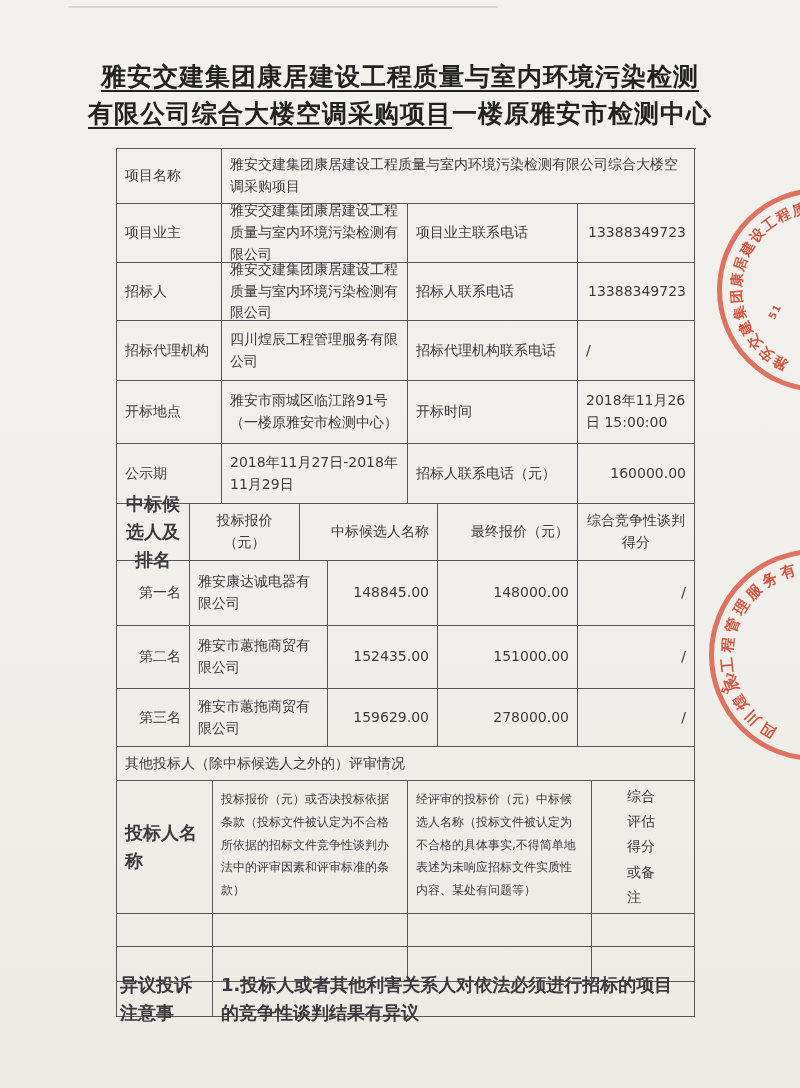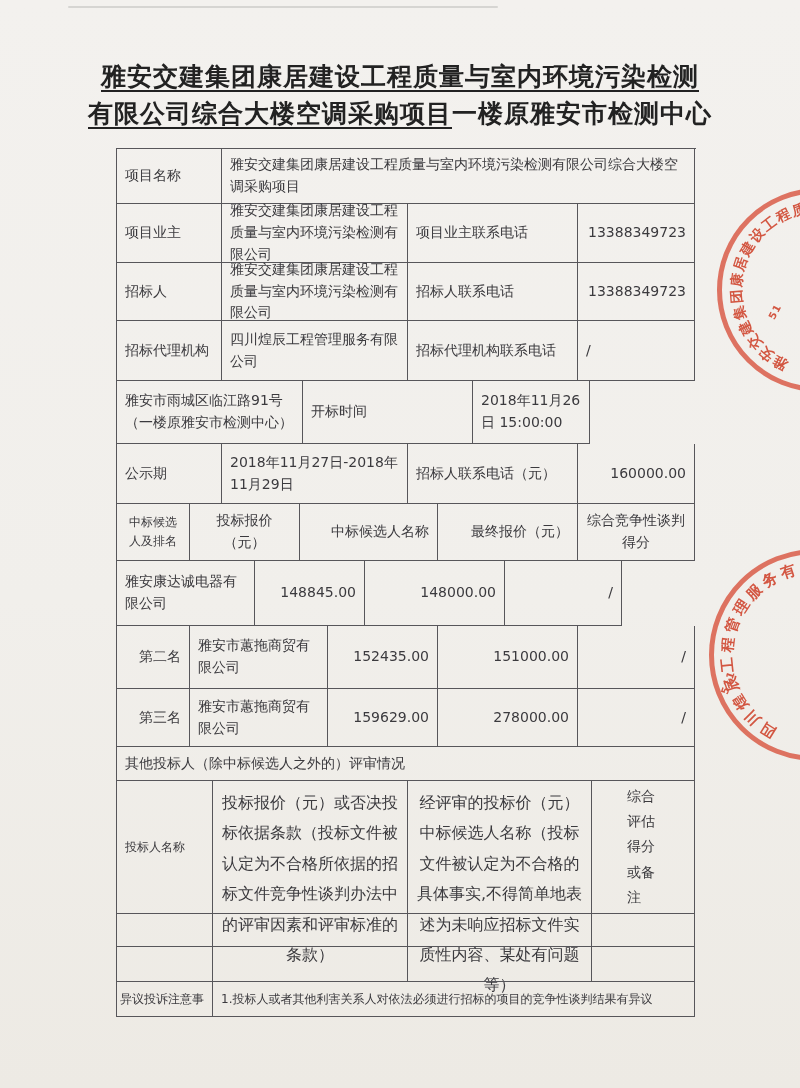--- a/index.html
+++ b/index.html
@@ -14,28 +14,28 @@
         line-height:37px;letter-spacing:1px;}
   .u{text-decoration:underline;text-underline-offset:5px;text-decoration-thickness:2px;}
   .doc-table{position:absolute;left:116px;top:148px;width:580px;
         border-top:1px solid #57565a;border-left:1px solid #57565a;
         font-size:14px;box-sizing:border-box;}
   .tr{display:flex;width:100%;box-sizing:border-box;}
   .td{box-sizing:border-box;border-right:1px solid #57565a;border-bottom:1px solid #57565a;
         display:flex;align-items:center;padding:4px 8px;line-height:1.55;}
   .top{align-items:flex-start;padding-top:7px;}
   .ctr{justify-content:flex-end;text-align:center;}
-  .small{font-size:12px;}
+  .small{font-size:18px;font-weight:bold;}
   .w105{width:105px}.w186{width:186px}.w170{width:170px}.w117{width:117px}.w473{width:473px}
   .w73{width:73px}.w138{width:138px}.w110{width:110px}.w140{width:140px}
   .w96{width:96px}.w195{width:195px}.w184{width:184px}.w103{width:103px}.w482{width:482px}.w578{width:578px}
   .h55{height:55px}.h59{height:59px}.h58{height:58px}.h60{height:60px}.h63{height:63px}
   .h57{height:57px}.h65{height:65px}.h34{height:34px}.h133{height:133px}
   .h33{height:33px}.h35{height:35px}
-  .dense{font-size:16px;line-height:1.9;text-align:center;}
+  .dense{font-size:12px;line-height:1.9;}
   .wrapnarrow{display:block;width:32px;margin:0 auto;text-align:left;line-height:1.8;font-family:Liberation Serif, serif;}
   
   .stamp{position:absolute;border-radius:50%;box-sizing:border-box;
         color:#cf422b;opacity:.88;filter:blur(.3px);}
   .stamp-ring{position:absolute;inset:0;border-radius:50%;border:5px solid rgba(213,66,43,.82);}
   .stamp-ch{position:absolute;left:50%;top:50%;width:1em;height:1em;margin:-.5em;
         font-weight:700;transform-origin:50% 50%;text-align:center;}
   .stamp-serial{position:absolute;font-size:10px;font-weight:700;color:#cf422b;letter-spacing:1px;}
   .stamp1{left:717px;top:188px;width:204px;height:204px;}
   .stamp2{left:709px;top:549px;width:212px;height:212px;}
@@ -99,20 +99,23 @@
           <span>四川煌辰工程管理服务有限公司</span>
         </div>
       <div class="td w170">
           <span>招标代理机构联系电话</span>
         </div>
       <div class="td w117">
           <span>/</span>
         </div>
     </div>
     <div class="tr h63">
+      <div class="td w105">
+          <span>开标地点</span>
+        </div>
       <div class="td w186">
           <span>雅安市雨城区临江路91号（一楼原雅安市检测中心）</span>
         </div>
       <div class="td w170">
           <span>开标时间</span>
         </div>
       <div class="td w117">
           <span>2018年11月26日 15:00:00</span>
         </div>
     </div>
@@ -143,20 +146,23 @@
         </div>
       <div class="td w140 ctr">
           <span>最终报价（元）</span>
         </div>
       <div class="td w117 ctr">
           <span>综合竞争性谈判得分</span>
         </div>
     </div>
 
     <div class="tr h65">
+      <div class="td w73 ctr">
+          <span>第一名</span>
+        </div>
       <div class="td w138">
           <span>雅安康达诚电器有限公司</span>
         </div>
       <div class="td w110 ctr">
           <span>148845.00</span>
         </div>
       <div class="td w140 ctr">
           <span>148000.00</span>
         </div>
       <div class="td w117 ctr">

